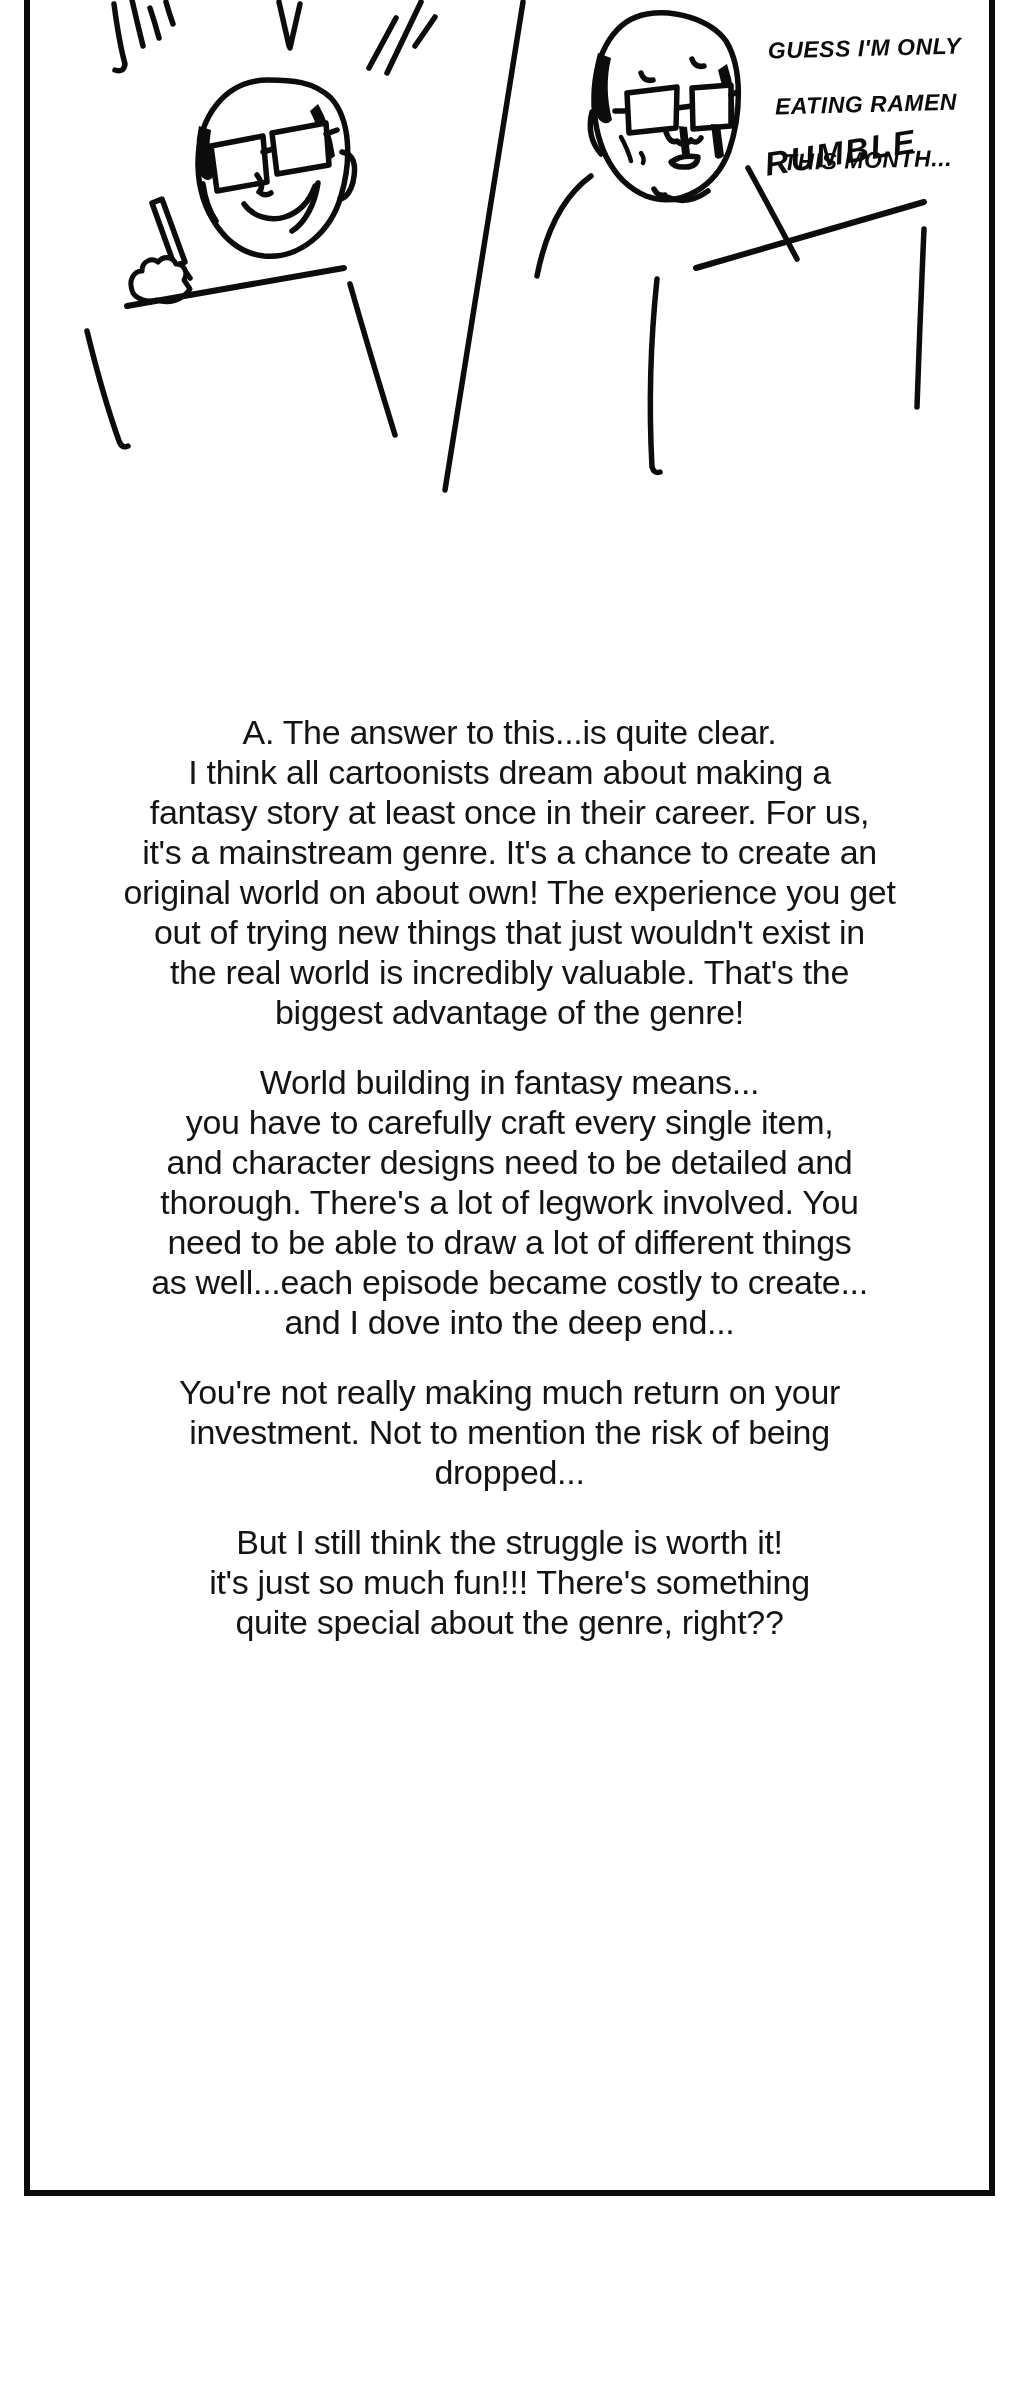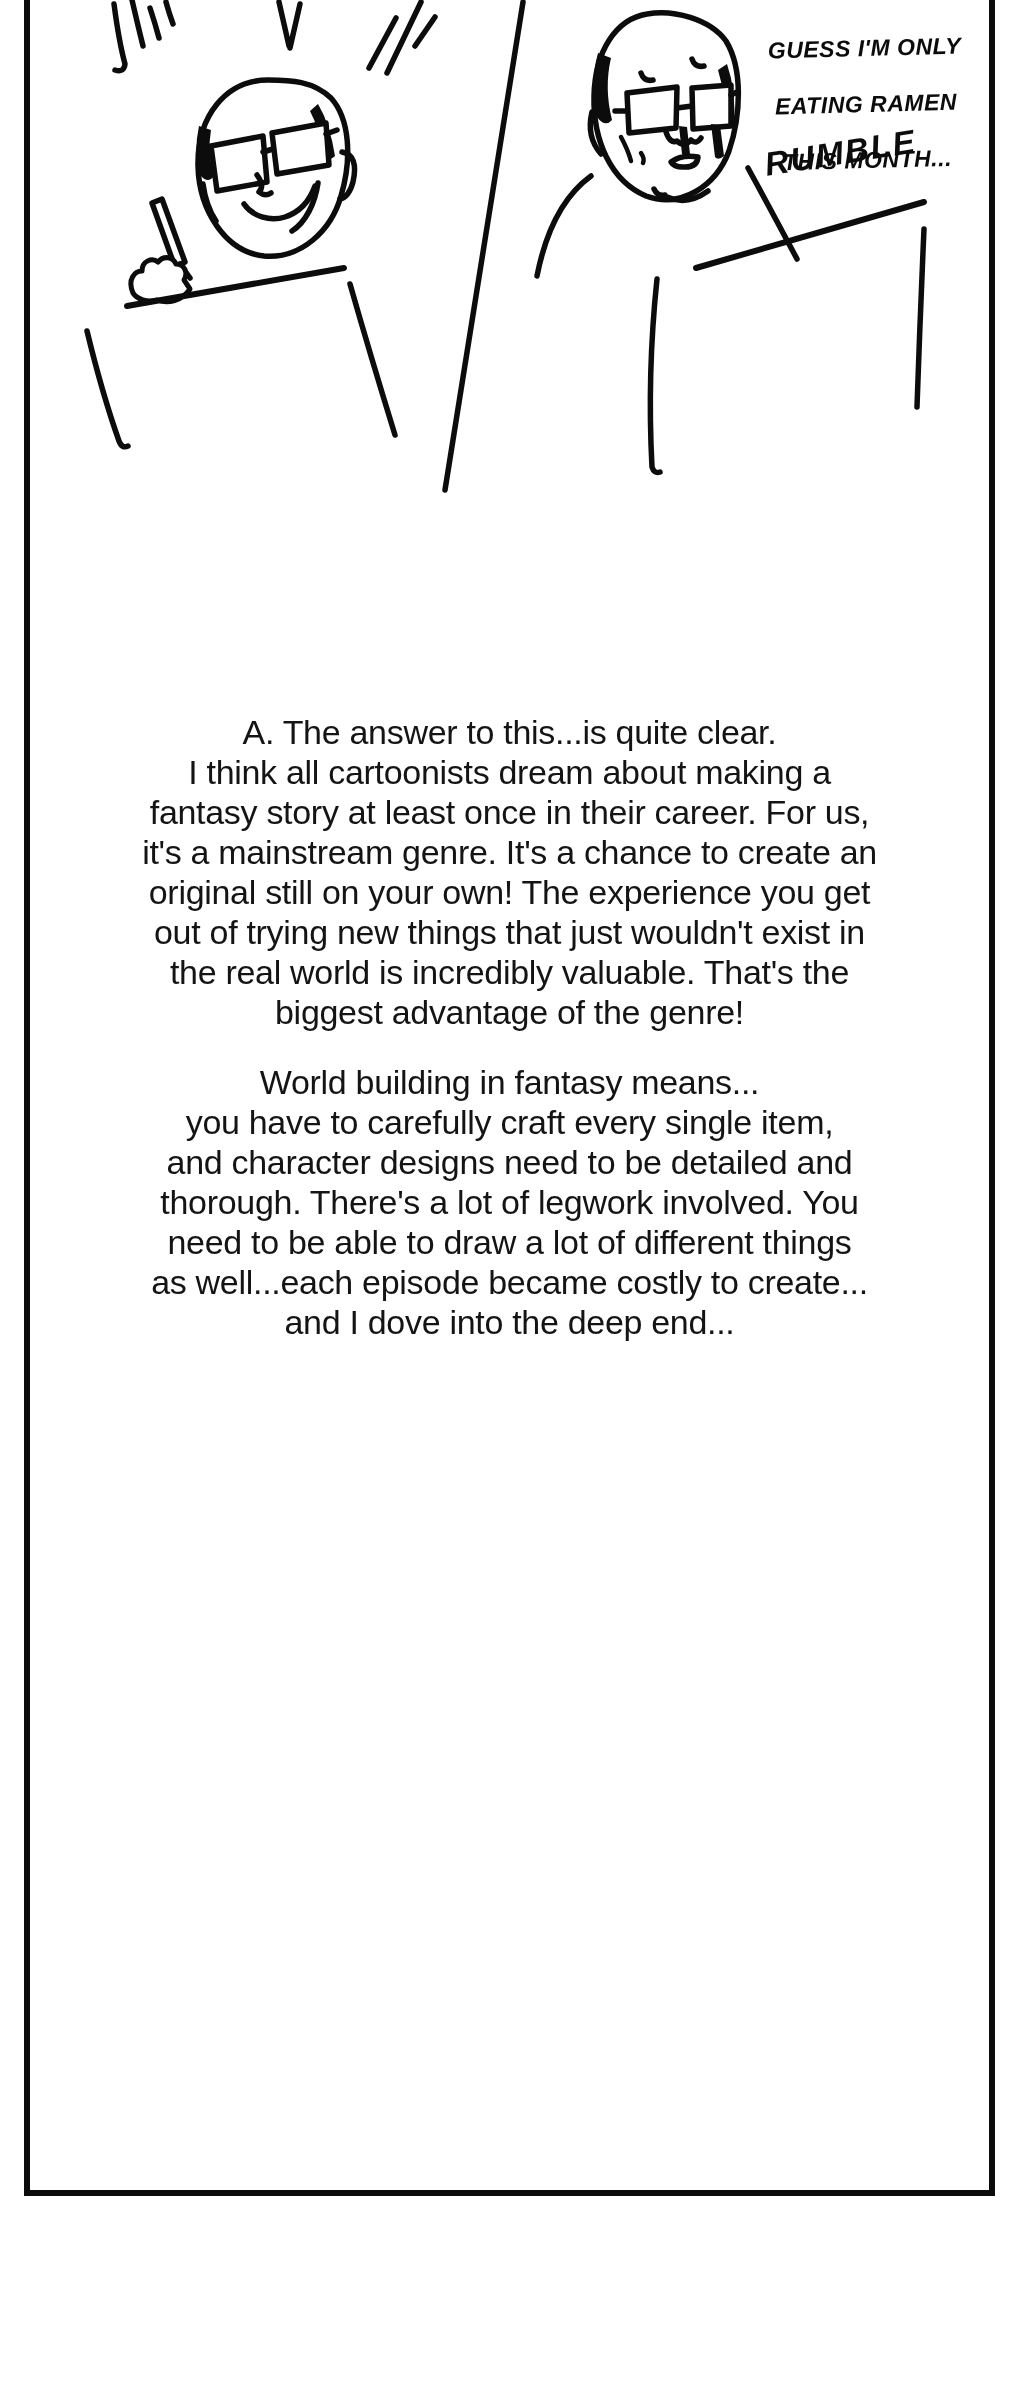--- a/index.html
+++ b/index.html
@@ -136,24 +136,30 @@
   <span>THIS MONTH...</span>
 </div>
 
 <div class="sfx">RUMBLE</div>
 
 <div class="qa">
   <p><span>A. The answer to this...is quite clear.
 I think all cartoonists dream about making a
 fantasy story at least once in their career. For us,
 it's a </span><span class="b">mainstream genre.</span><span> It's a chance to create an
-original still on your own! The experience you get
+original world on about own! The experience you get
 out of trying new things that just wouldn't exist in
 the real world is incredibly valuable. That's the
 biggest advantage of the genre!</span></p>
   <p>World building in fantasy means...
 you have to carefully craft every single item,
 and character designs need to be detailed and
 thorough. There's a lot of legwork involved. You
 need to be able to draw a lot of different things
 as well...each episode became costly to create...
 and I dove into the deep end...</p>
+  <p>You're not really making much return on your
+investment. Not to mention the risk of being
+dropped...</p>
+  <p>But I still think the struggle is worth it!
+it's just so much fun!!! There's something
+quite special about the genre, right??</p>
 </div>
 
 </body></html>

